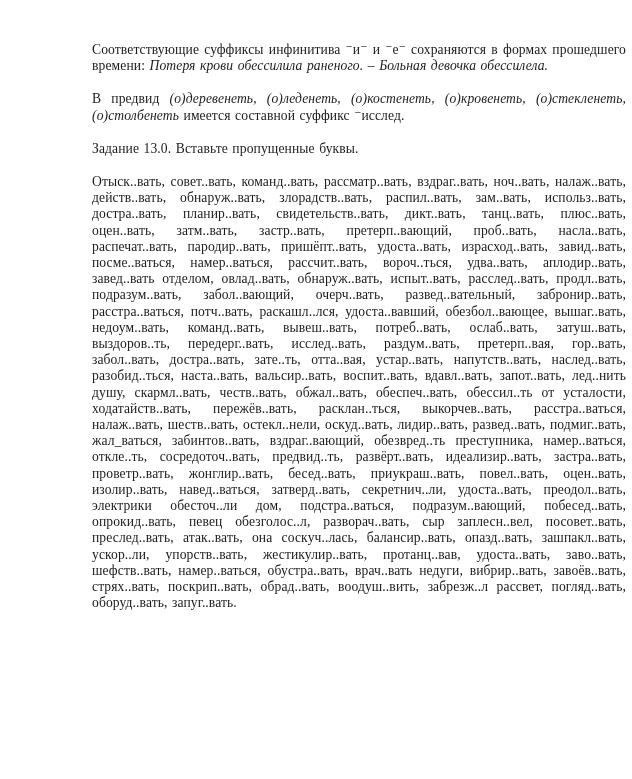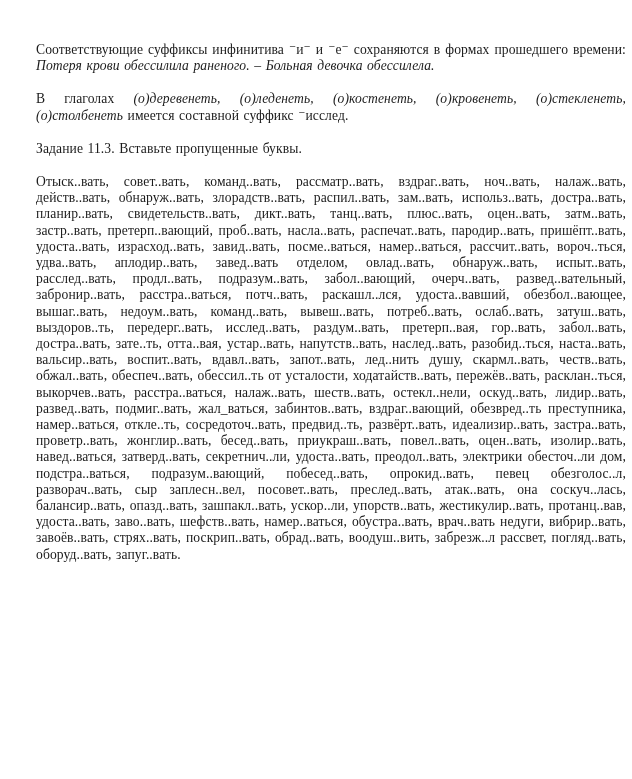--- a/index.html
+++ b/index.html
@@ -11,39 +11,39 @@
     width: 632px;
     height: 779px;
     overflow: hidden;
     font-family: "Liberation Serif", "DejaVu Serif", serif;
     color: #1b1b1b;
   }
   .page {
     box-sizing: border-box;
     width: 632px;
     height: 779px;
-    padding: 42px 6px 0 36px;
+    padding: 42px 6px 0 92px;
     background: #ffffff;
   }
   .doc-paragraph {
     margin: 0 0 17px 0;
     font-size: 13.6px;
     line-height: 16.2px;
     text-align: justify;
     letter-spacing: 0.1px;
     word-spacing: 1px;
   }
   .doc-paragraph .italic {
     font-style: italic;
   }
 </style>
 </head>
 <body>
 
 <div class="page">
   <p class="doc-paragraph"><span>Соответствующие суффиксы инфинитива ⁻и⁻ и ⁻е⁻ сохраняются в формах прошедшего времени: </span><span class="italic">Потеря крови обессилила раненого. – Больная девочка обессилела.</span></p>
 
-  <p class="doc-paragraph"><span>В глаголах </span><span class="italic">(о)деревенеть, (о)леденеть, (о)костенеть, (о)кровенеть, (о)стекленеть, (о)столбенеть</span><span> имеется составной суффикс ⁻исслед.</span></p>
+  <p class="doc-paragraph"><span>В предвид </span><span class="italic">(о)деревенеть, (о)леденеть, (о)костенеть, (о)кровенеть, (о)стекленеть, (о)столбенеть</span><span> имеется составной суффикс ⁻исслед.</span></p>
 
-  <p class="doc-paragraph"><span>Задание 11.3. Вставьте пропущенные буквы.</span></p>
+  <p class="doc-paragraph"><span>Задание 13.0. Вставьте пропущенные буквы.</span></p>
 
   <p class="doc-paragraph"><span>Отыск..вать, совет..вать, команд..вать, рассматр..вать, вздраг..вать, ноч..вать, налаж..вать, действ..вать, обнаруж..вать, злорадств..вать, распил..вать, зам..вать, использ..вать, достра..вать, планир..вать, свидетельств..вать, дикт..вать, танц..вать, плюс..вать, оцен..вать, затм..вать, застр..вать, претерп..вающий, проб..вать, насла..вать, распечат..вать, пародир..вать, пришёпт..вать, удоста..вать, израсход..вать, завид..вать, посме..ваться, намер..ваться, рассчит..вать, вороч..ться, удва..вать, аплодир..вать, завед..вать отделом, овлад..вать, обнаруж..вать, испыт..вать, расслед..вать, продл..вать, подразум..вать, забол..вающий, очерч..вать, развед..вательный, забронир..вать, расстра..ваться, потч..вать, раскашл..лся, удоста..вавший, обезбол..вающее, вышаг..вать, недоум..вать, команд..вать, вывеш..вать, потреб..вать, ослаб..вать, затуш..вать, выздоров..ть, передерг..вать, исслед..вать, раздум..вать, претерп..вая, гор..вать, забол..вать, достра..вать, зате..ть, отта..вая, устар..вать, напутств..вать, наслед..вать, разобид..ться, наста..вать, вальсир..вать, воспит..вать, вдавл..вать, запот..вать, лед..нить душу, скармл..вать, честв..вать, обжал..вать, обеспеч..вать, обессил..ть от усталости, ходатайств..вать, пережёв..вать, расклан..ться, выкорчев..вать, расстра..ваться, налаж..вать, шеств..вать, остекл..нели, оскуд..вать, лидир..вать, развед..вать, подмиг..вать, жал_ваться, забинтов..вать, вздраг..вающий, обезвред..ть преступника, намер..ваться, откле..ть, сосредоточ..вать, предвид..ть, развёрт..вать, идеализир..вать, застра..вать, проветр..вать, жонглир..вать, бесед..вать, приукраш..вать, повел..вать, оцен..вать, изолир..вать, навед..ваться, затверд..вать, секретнич..ли, удоста..вать, преодол..вать, электрики обесточ..ли дом, подстра..ваться, подразум..вающий, побесед..вать, опрокид..вать, певец обезголос..л, разворач..вать, сыр заплесн..вел, посовет..вать, преслед..вать, атак..вать, она соскуч..лась, балансир..вать, опазд..вать, зашпакл..вать, ускор..ли, упорств..вать, жестикулир..вать, протанц..вав, удоста..вать, заво..вать, шефств..вать, намер..ваться, обустра..вать, врач..вать недуги, вибрир..вать, завоёв..вать, стрях..вать, поскрип..вать, обрад..вать, воодуш..вить, забрезж..л рассвет, погляд..вать, оборуд..вать, запуг..вать.</span></p>
 </div>
 
 </body></html>

